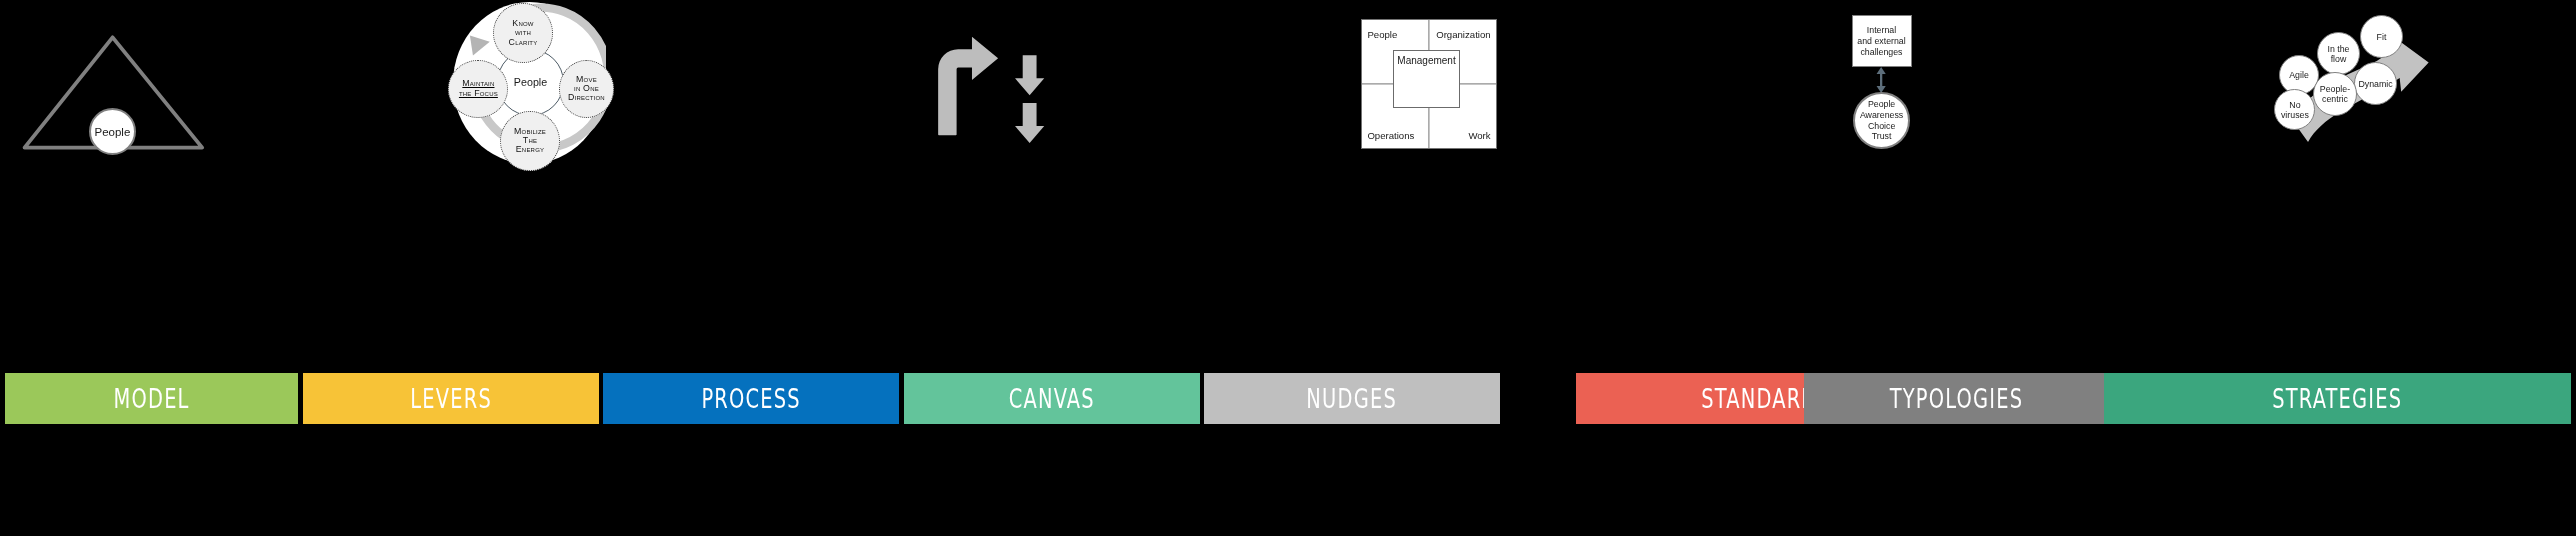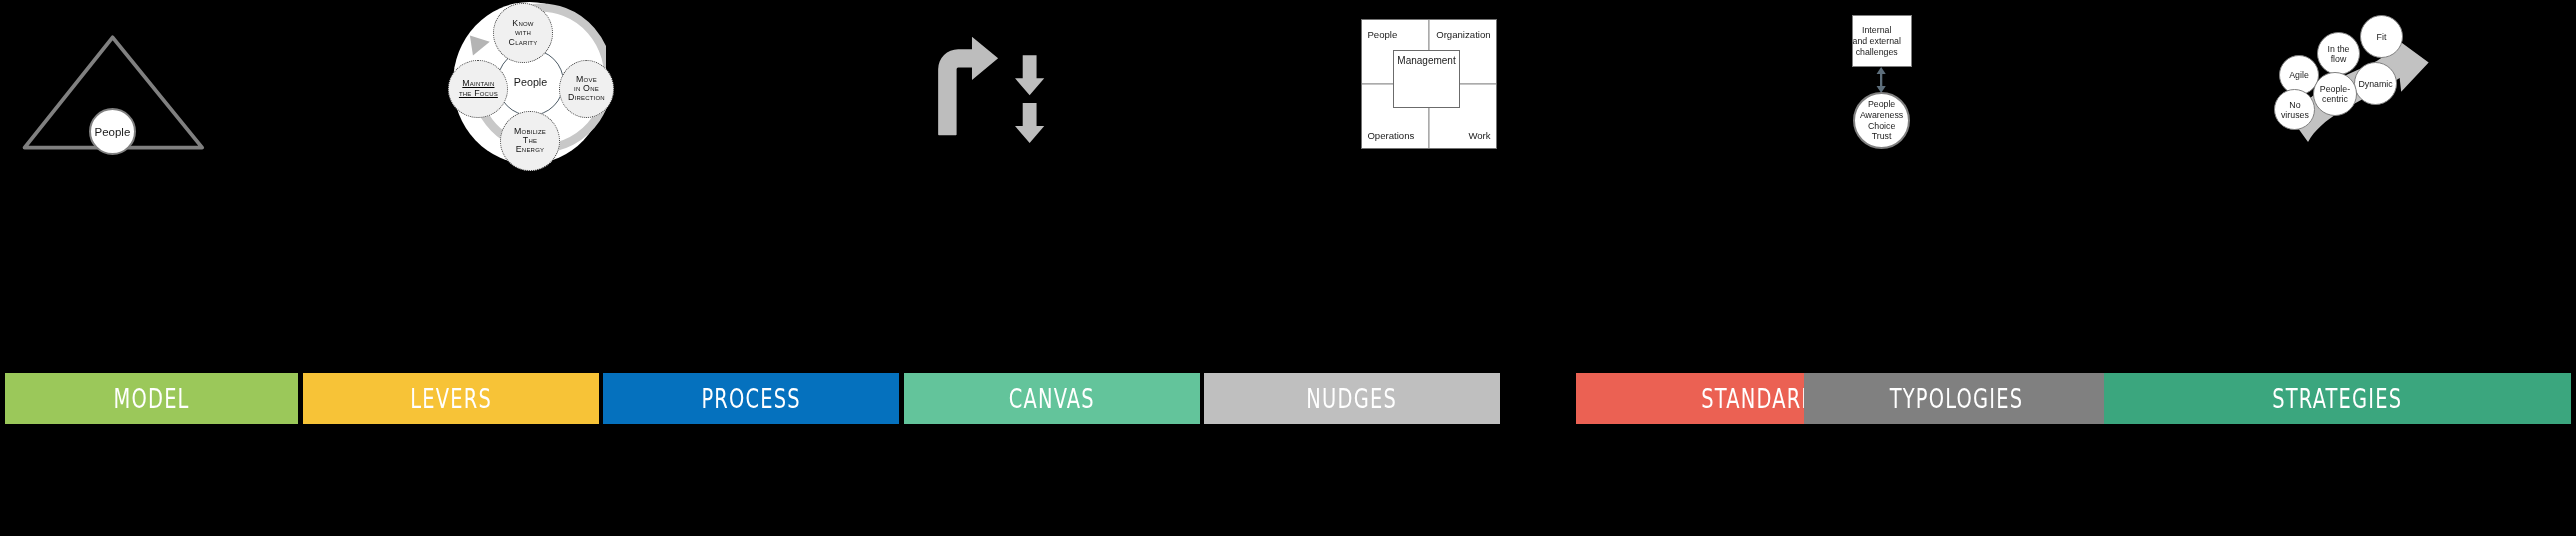--- a/index.html
+++ b/index.html
@@ -158,21 +158,21 @@
   .cg-br { right: 5.4px; bottom: 6.9px; }
 
   
   .nudge-art { position: absolute; left: 646px; top: 9.2px; width: 69px; height: 152px; }
   .nudge-box {
     position: absolute; left: 1.5px; top: 6.1px;
     width: 60px; height: 52px;
     background: #ffffff;
     border: 1.9px solid #808080;
     box-sizing: border-box;
-    display: flex; align-items: center; 
+    display: flex; align-items: center; justify-content: center;
     text-align: center;
     font-size: 8.8px; color: #1a1a1a; line-height: 1.25;
   }
   .nudge-circle {
     position: absolute; left: 3.1px; top: 83px;
     width: 57px; height: 57px;
     border-radius: 50%;
     background: #ffffff;
     border: 2.3px solid #808080;
     box-sizing: border-box;

